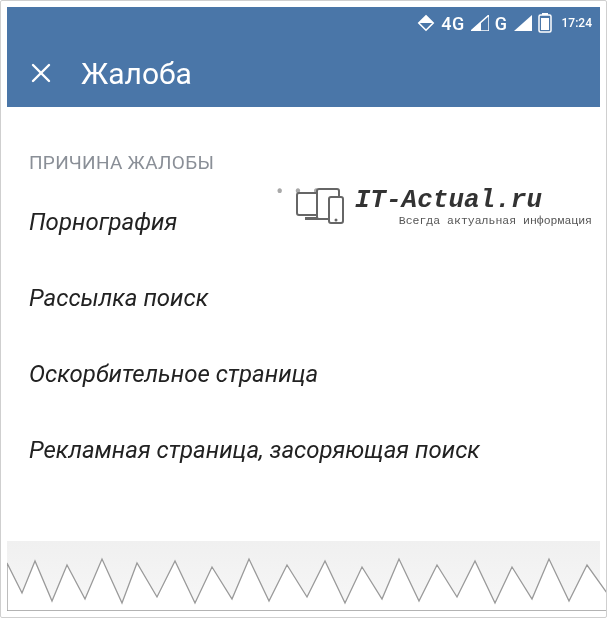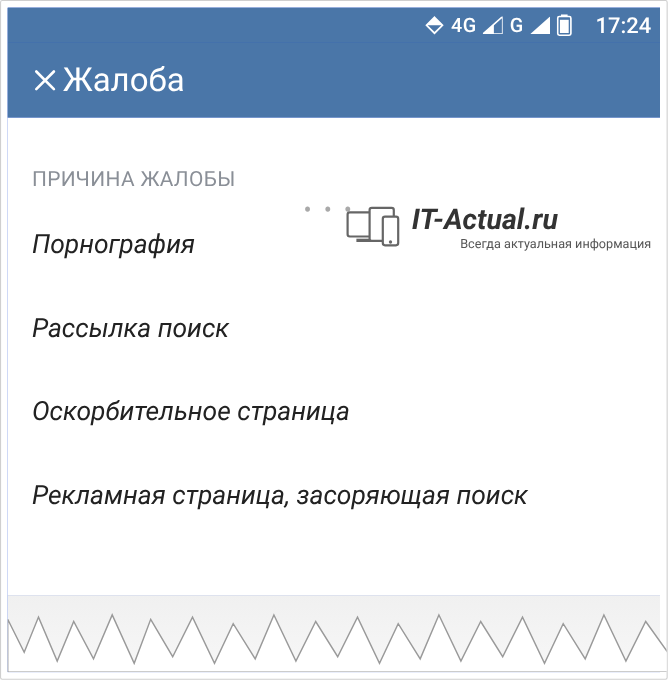--- a/index.html
+++ b/index.html
@@ -26,27 +26,28 @@
     display: flex;
     justify-content: flex-end;
     align-items: center;
     gap: 6px;
     padding: 0 8px;
     color: #fff;
     font-size: 18px;
   }
   .status-bar .net-label { font-weight: 500; letter-spacing: .5px; }
   .status-bar svg { display: block; }
-  .time { font-size: 20px; font-weight: 500; margin-left: 15px; }
+  .time { font-size: 12px; font-weight: 500; margin-left: 4px; }
   .toolbar {
     height: 68px;
     background: #4a76a8;
     display: flex;
     align-items: center;
     padding: 0 18px;
+    gap: 24px;
   }
   .close-btn {
     color: #fff;
     font-size: 28px;
     line-height: 1;
     cursor: pointer;
     display: flex;
     align-items: center;
     justify-content: center;
     width: 32px; height: 32px;
@@ -80,21 +81,21 @@
   
   .watermark {
     position: absolute;
     top: 80px; right: 8px;
     display: flex;
     align-items: center;
     gap: 6px;
     color: #333;
     pointer-events: none;
   }
-  .watermark .wm-text { display:flex; flex-direction:column; line-height:1.05; }
+  .watermark .wm-text { display:flex; flex-direction:column; line-height:1.05;font-family:Liberation Mono, monospace; }
   .watermark .wm-title { font-size: 26px; font-weight: 700; font-style: italic; color:#333; }
   .watermark .wm-sub { font-size: 11.5px; color:#555;margin-left:44px; }
   .watermark svg { display:block; }
   .dotrow { position:absolute; top:72px; right:280px; display:flex; gap:14px; color:#a9a9a9; font-size:22px; pointer-events:none;}
 </style>
 </head>
 <body>
 
 <div class="phone">
 

